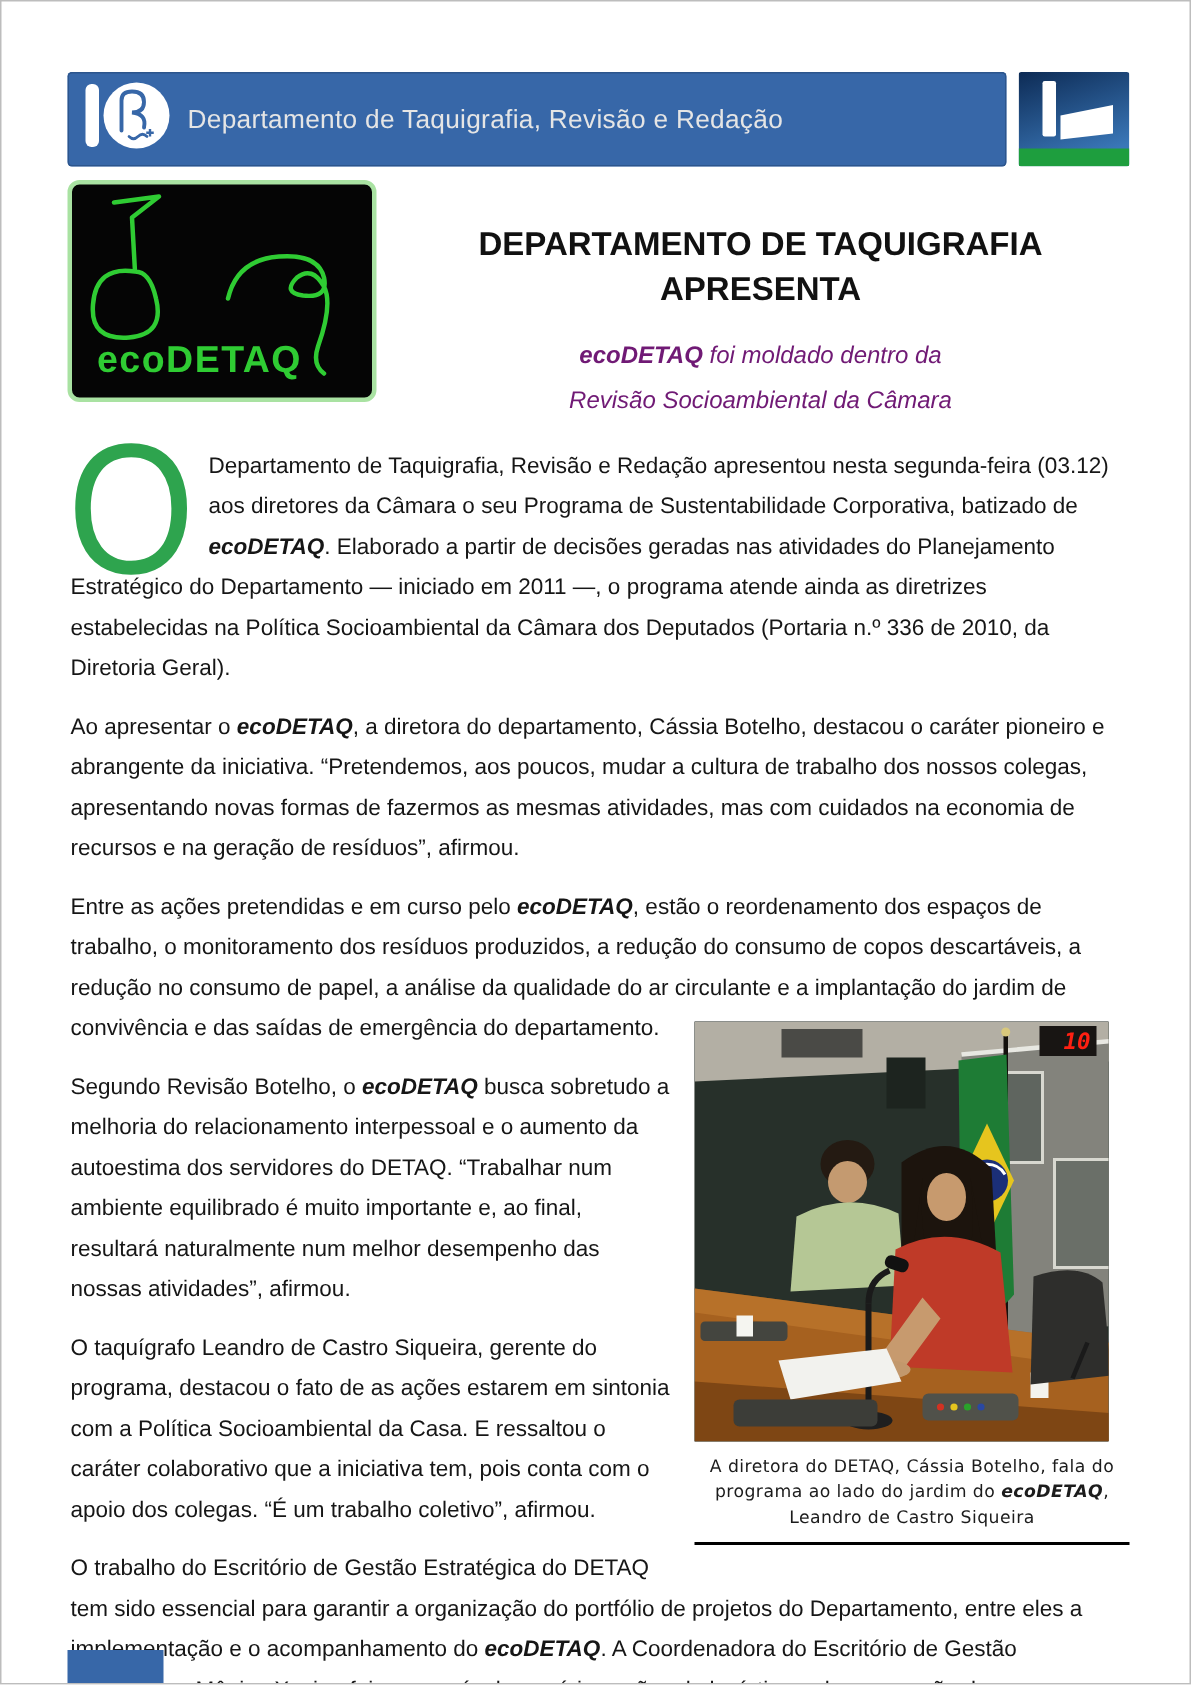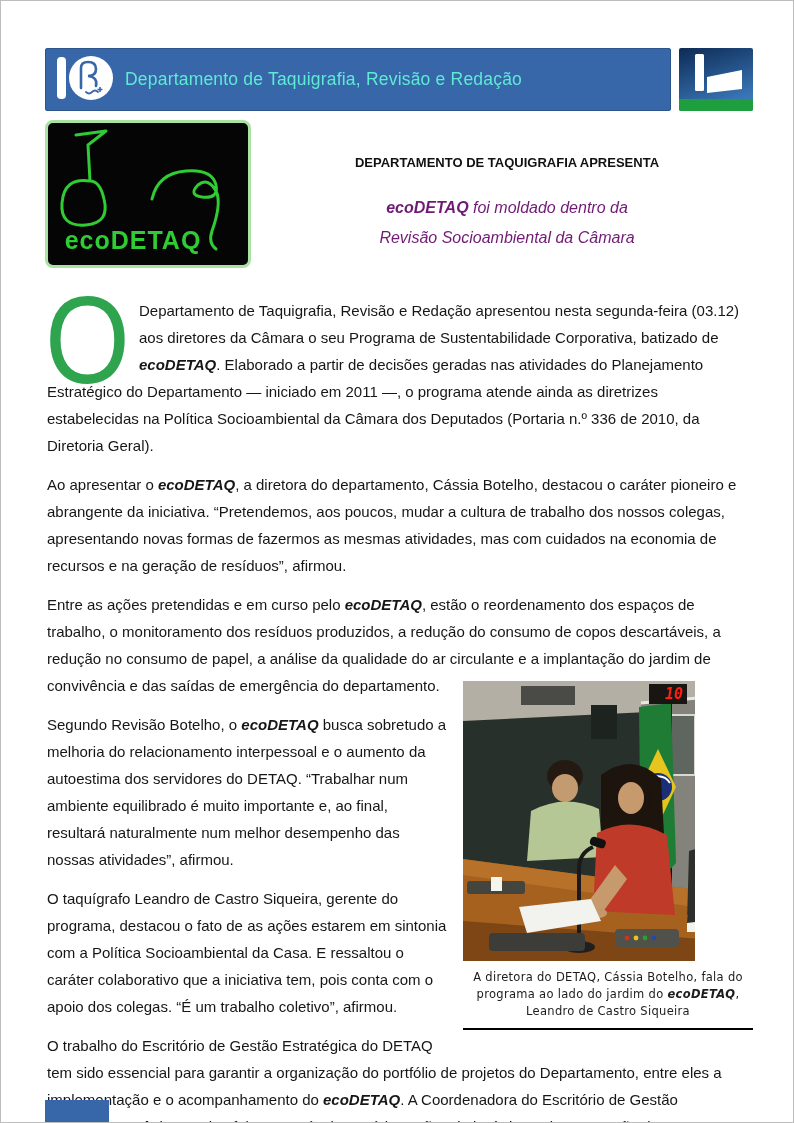--- a/index.html
+++ b/index.html
@@ -21,21 +21,21 @@
   }
   .banner{
     flex:1;
     background:var(--banner-blue,#3767A8);
     border-radius:3px;
     display:flex;align-items:center;
     padding:0 14px 0 8px;
     box-shadow:0 0 0 1px #2c558c inset;
   }
   .banner-title{
-    color:#5eead4;font-size:17.5px;letter-spacing:.2px;
+    color:#e5e5e5;font-size:17.5px;letter-spacing:.2px;
     padding-left:10px;white-space:nowrap;
   }
   .camara-logo{
     width:74px;border-radius:2px;overflow:hidden;flex:0 0 74px;
   }
   
   .masthead{
     position:absolute;top:119px;left:44px;right:40px;
     display:flex;gap:10px;
   }
@@ -47,21 +47,21 @@
     position:relative;
   }
   .eco-logo-text{
     position:absolute;left:0;right:30px;bottom:10px;
     text-align:center;
     color:var(--eco-green,#2fcc33);
     font-size:25px;font-weight:bold;letter-spacing:1px;
   }
   .headline-block{flex:1;text-align:center;padding-top:28px;}
   .headline{
-    font-size:13px;font-weight:bold;line-height:30px;color:#111;
+    font-size:22px;font-weight:bold;line-height:30px;color:#111;
   }
   .subtitle-group{margin-top:15px;}
   .subtitle{
     font-size:16px;font-style:italic;line-height:30px;color:#701a75;
   }
   
   .article{
     position:absolute;top:296px;left:46px;right:40px;
   }
   .para{
@@ -77,21 +77,21 @@
   }
   .rich-bi{font-weight:bold;font-style:italic;}
   
   .photo-figure{
     float:right;
     width:290px;
     margin:-30px 0 0 14px;
     padding-bottom:22px;
   }
   .photo{
-    position:relative;width:232px;height:280px;
+    position:relative;width:276px;height:280px;
     background:#2b332c;overflow:hidden;
   }
   .clock{
     position:absolute;top:3px;right:8px;
     width:38px;height:20px;
     background:#181513;
     color:#ff2012;
     font-family:"DejaVu Sans Mono",monospace;
     font-style:italic;font-weight:bold;
     font-size:15px;line-height:20px;text-align:right;

